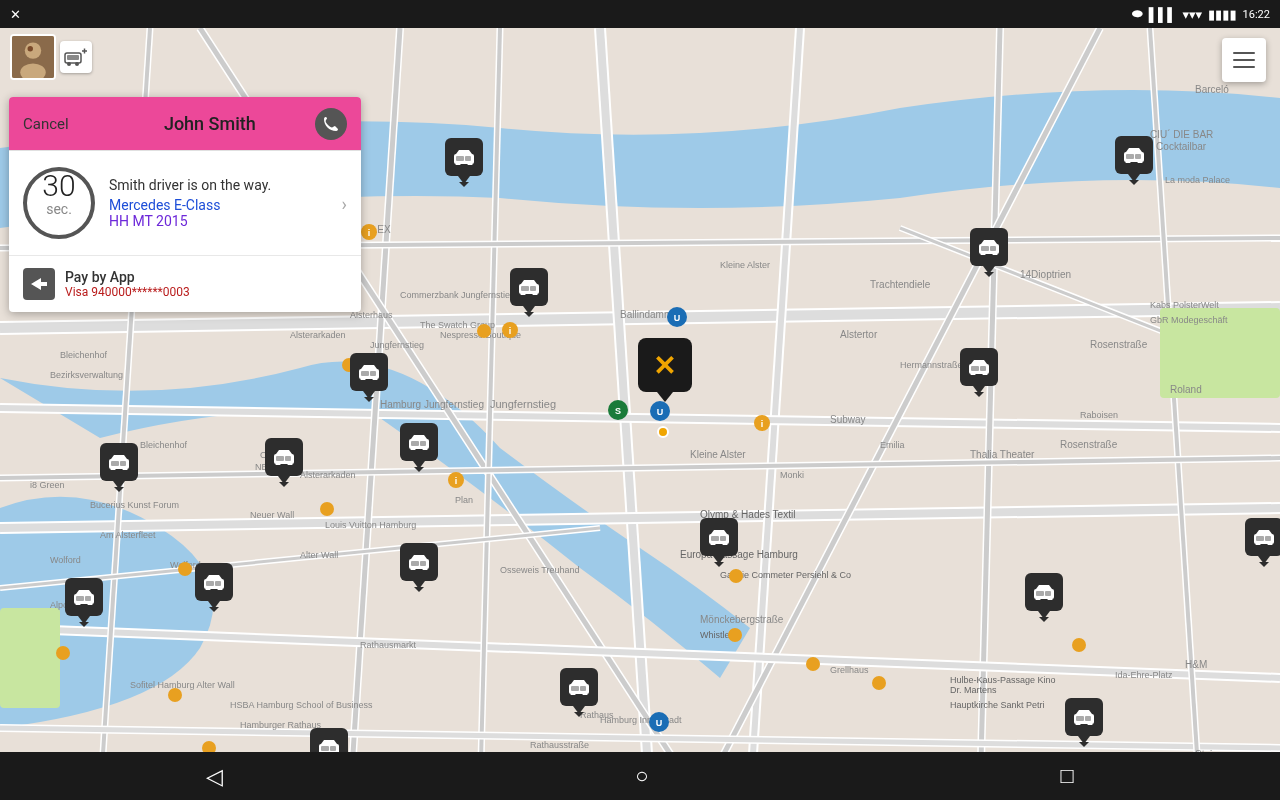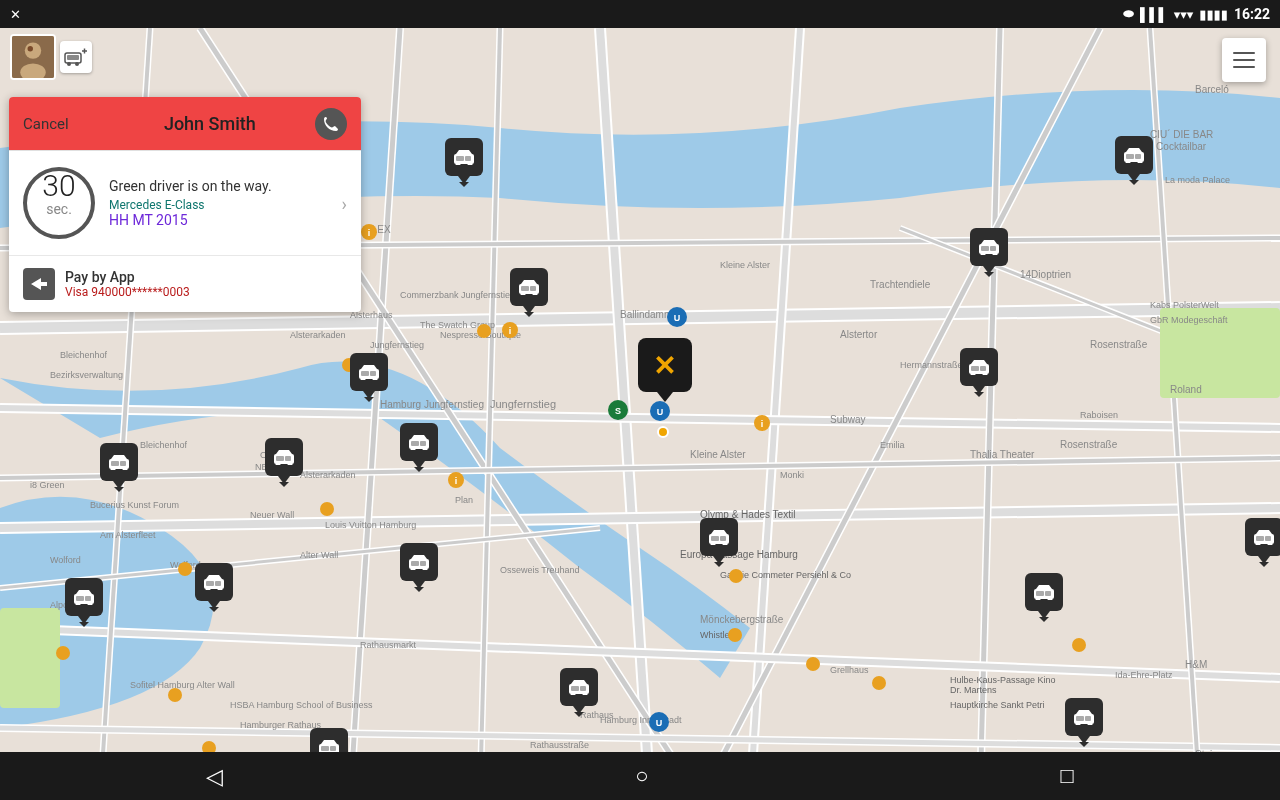--- a/index.html
+++ b/index.html
@@ -7,21 +7,21 @@
 
     
     #status-bar {
       position: absolute; top: 0; left: 0; width: 1280px; height: 28px;
       background: #1a1a1a; display: flex; align-items: center; justify-content: space-between;
       padding: 0 10px; z-index: 100;
     }
     .status-left { display: flex; align-items: center; gap: 6px; }
     .status-right { display: flex; align-items: center; gap: 6px; }
     .status-icon { color: #fff; font-size: 13px; }
-    .status-time { color: #fff; font-size: 14px; font-weight: bold; }
+    .status-time { color: #fff; font-size: 11px; font-weight: normal; }
 
     
     #map-container {
       position: absolute; top: 28px; left: 0; width: 1280px; height: 772px;
       background: #e8e0d8; overflow: hidden;
     }
 
     
     #map-svg {
       position: absolute; top: 0; left: 0; width: 100%; height: 100%;
@@ -56,21 +56,21 @@
       margin-left: 4px; box-shadow: 0 1px 3px rgba(0,0,0,0.3); cursor: pointer;
     }
 
     
     #driver-panel {
       position: absolute; top: 97px; left: 9px; width: 352px;
       background: #fff; border-radius: 4px; z-index: 50;
       box-shadow: 0 2px 10px rgba(0,0,0,0.3); overflow: hidden;
     }
     #panel-header {
-      background: #ef4444; display: flex; align-items: center;
+      background: #ec4899; display: flex; align-items: center;
       padding: 0 14px; height: 54px; border-bottom: 1px solid #e0e0e0;
     }
     #cancel-btn {
       color: #333; font-size: 15px; cursor: pointer; flex: 0;
       font-weight: 400;
     }
     #driver-name {
       flex: 1; text-align: center; font-size: 18px; font-weight: 500; color: #222; padding-left: 36px;
     }
     #phone-btn {
@@ -84,21 +84,21 @@
     }
     #countdown-circle {
       width: 72px; height: 72px; border-radius: 50%;
       border: 4px solid #555; display: flex; flex-direction: column;
       align-items: center; justify-content: flex-start; flex-shrink: 0;
     }
     #countdown-number { font-size: 30px; font-weight: 300; color: #222; line-height: 1; }
     #countdown-label { font-size: 14px; color: #888; }
     #driver-info { flex: 1; }
     #driver-status { font-size: 14px; color: #333; margin-bottom: 4px; }
-    #car-model { font-size: 12px; color: #0f766e; }
+    #car-model { font-size: 14px; color: #1d4ed8; }
     #car-plate { font-size: 14px; color: #6d28d9; }
     #info-arrow { color: #aaa; font-size: 18px; }
 
     #panel-payment {
       padding: 12px 14px; display: flex; align-items: center; gap: 10px;
     }
     #payment-arrow-box {
       width: 32px; height: 32px; background: #555; border-radius: 4px;
       display: flex; align-items: center; justify-content: center;
     }
@@ -369,21 +369,21 @@
         <path d="M3 1C3 1 1 1 1 3C1 9.627 6.373 15 13 15C15 15 15 13 15 13L12 10C12 10 11 10 10 11C9 12 7 11 5 9C3 7 2 5 3 4C4 3 4 2 4 2L3 1Z" fill="#fff"></path>
       </svg>
     </div>
   </div>
   <div id="panel-body">
     <div id="countdown-circle">
       <span id="countdown-number">30</span>
       <span id="countdown-label">sec.</span>
     </div>
     <div id="driver-info">
-      <div id="driver-status">Green driver is on the way.</div>
+      <div id="driver-status">Smith driver is on the way.</div>
       <div id="car-model">Mercedes E-Class</div>
       <div id="car-plate">HH MT 2015</div>
     </div>
     <span id="info-arrow">›</span>
   </div>
   <div id="panel-payment">
     <div id="payment-arrow-box">
       <svg width="16" height="12" viewBox="0 0 16 12" xmlns="http://www.w3.org/2000/svg">
         <polygon points="0,6 10,0 10,4 16,4 16,8 10,8 10,12" fill="#fff"></polygon>
       </svg>

